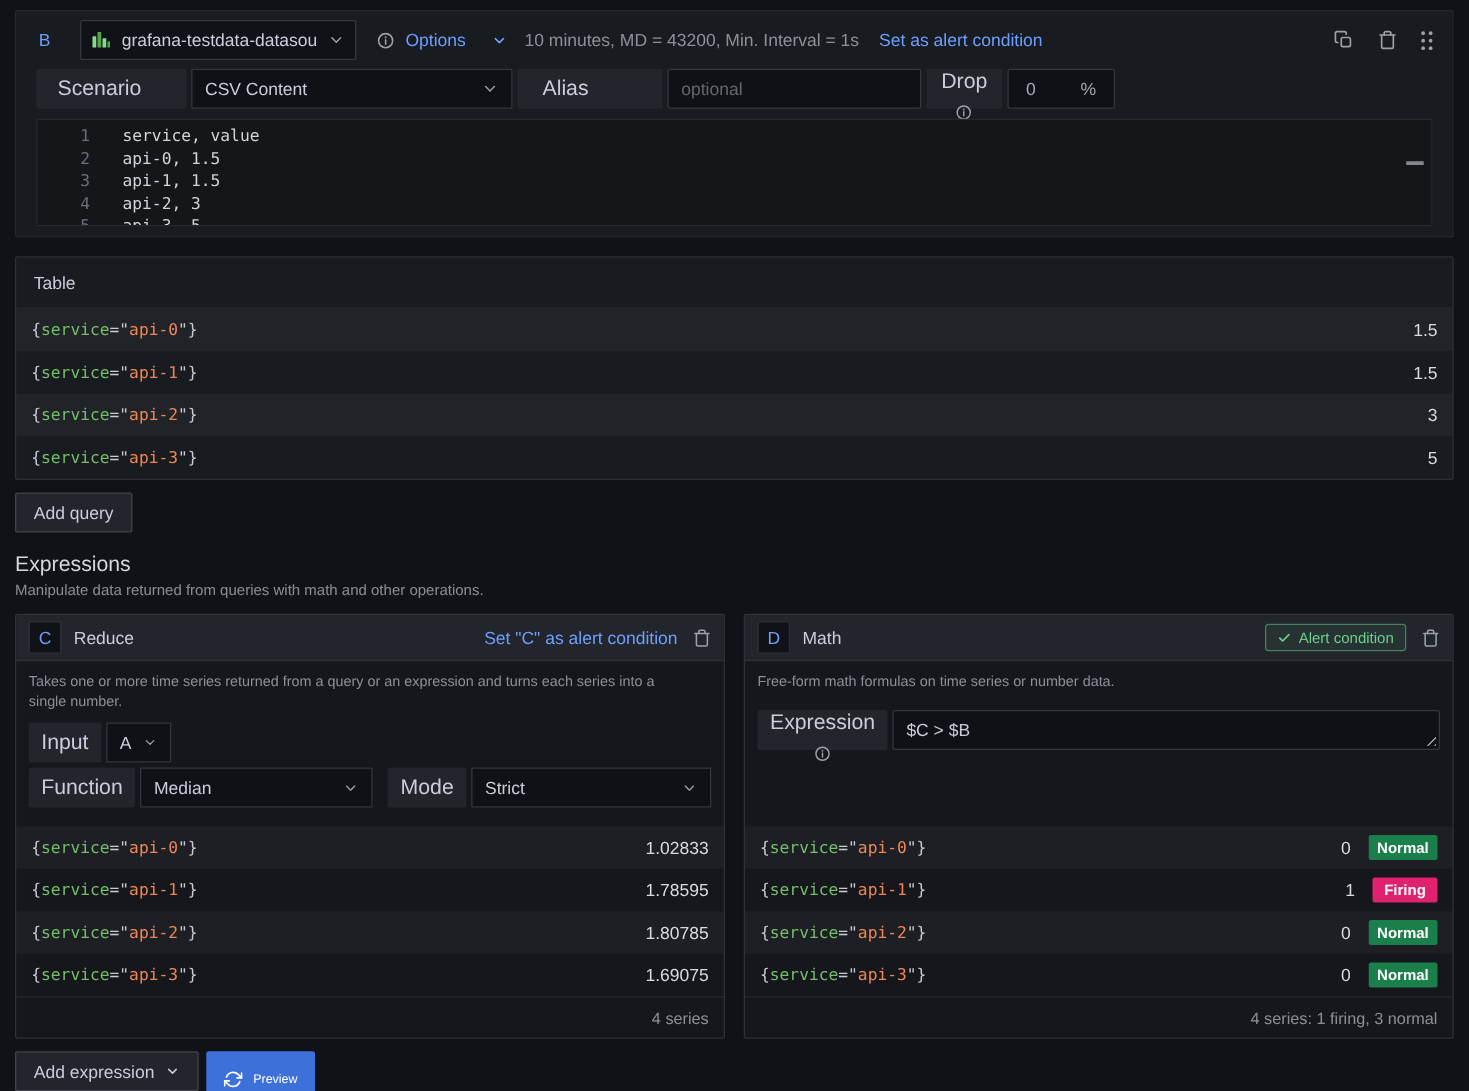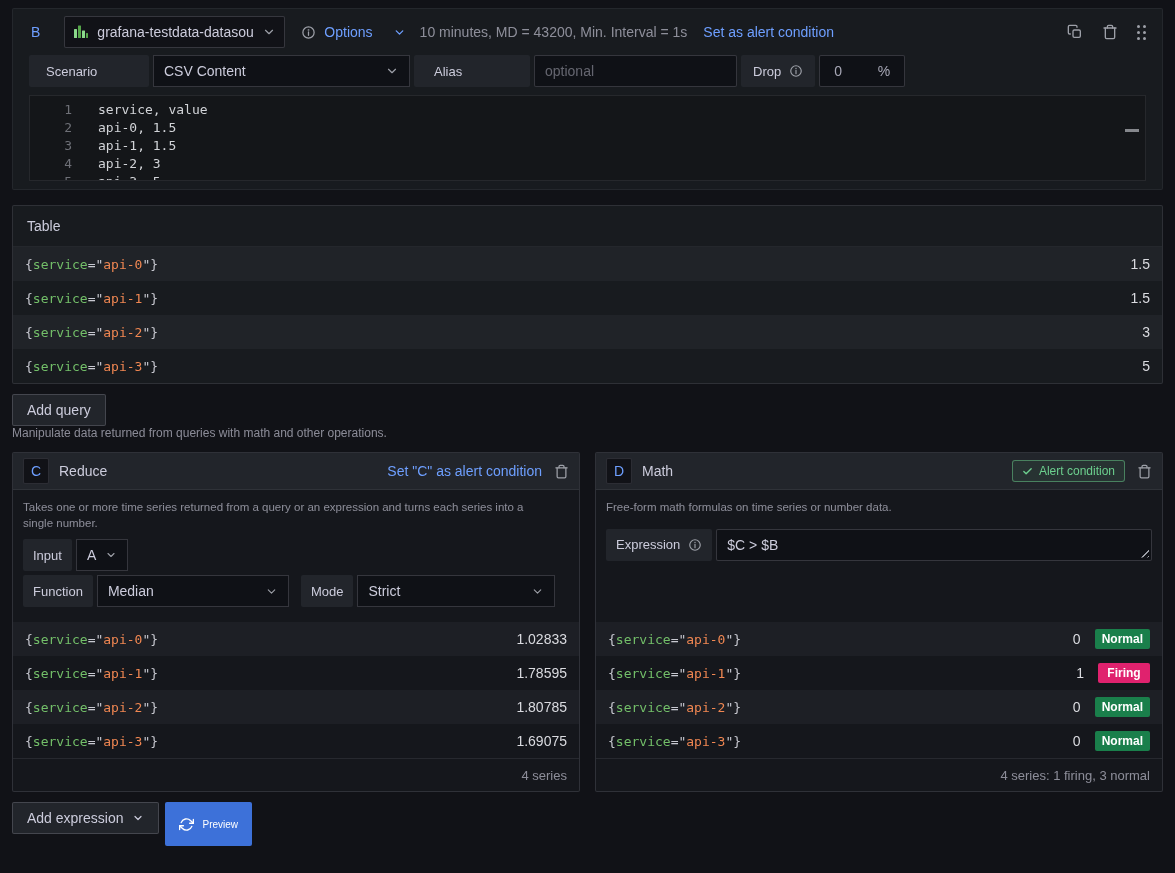--- a/index.html
+++ b/index.html
@@ -30,24 +30,24 @@
   .ds-name{flex:1;white-space:nowrap;overflow:hidden;}
   .q-header .info{margin:0 8px 0 16px;}
   .link{color:var(--accent-blue);text-decoration:none;cursor:pointer;}
   .options-toggle{display:flex;align-items:center;gap:20px;}
   .meta{color:rgba(204,204,220,0.65);margin:0 16px 0 14px;white-space:nowrap;}
   .header-actions{margin-left:auto;display:flex;align-items:center;gap:19px;}
   .grip{display:grid;grid-template-columns:repeat(2,3px);grid-gap:3px;cursor:grab;}
   .grip i{width:3px;height:3px;border-radius:50%;background:#9DA0A8;}
 
   .q-options-row{display:flex;gap:4px;height:32px;margin-bottom:8px;}
-  .inline-label{background:#22252B;border-radius:2px;display:flex;align-items:center;font-size:13px;font-weight:500;padding:0 8px;color:#CCCCDC;white-space:nowrap;}
+  .inline-label{background:#22252B;border-radius:2px;display:flex;align-items:center;font-size:17px;font-weight:500;padding:0 8px;color:#CCCCDC;white-space:nowrap;}
   .lbl-scenario{width:120px;padding-left:17px;}
   .lbl-alias{width:116px;padding-left:20px;}
-  .lbl-drop{padding:0 12px;gap:8px;}
+  .lbl-drop{padding:0 12px;gap:8px;flex-direction:column;}
   .select{background:#0F1116;border:1px solid rgba(204,204,220,0.2);border-radius:0;display:flex;align-items:center;justify-content:space-between;padding:0 10px;cursor:pointer;}
   .sel-scenario{width:257px;}
   .text-input{width:203px;background:#0F1116;border:1px solid rgba(204,204,220,0.2);border-radius:2px;color:#CCCCDC;font-size:14px;padding:0 10px;font-family:inherit;outline:none;}
   .text-input::placeholder{color:rgba(204,204,220,0.45);}
   .number-box{width:86px;background:#0F1116;border:1px solid rgba(204,204,220,0.2);border-radius:2px;display:flex;align-items:center;justify-content:space-between;padding:0 14px;color:rgba(204,204,220,0.8);cursor:text;}
 
   .code-editor{position:relative;height:86px;background:#141619;border:1px solid rgba(204,204,220,0.1);overflow:hidden;padding-top:5px;font-family:"DejaVu Sans Mono","Liberation Mono",monospace;font-size:13px;line-height:18px;cursor:text;}
   .code-line{display:flex;height:18px;}
   .ln{width:42px;text-align:right;color:#6E7077;}
   .code-text{margin-left:26px;color:#D2D4D8;white-space:pre;}
@@ -253,20 +253,21 @@
     <span class="lbl"><span class="p">{</span><span class="lname">service</span><span class="p">="</span><span class="lval">api-3</span><span class="p">"}</span></span>
     <span class="res">5</span>
 
   </div>
 </div>
   </section>
 
   <button class="btn-secondary">Add query</button>
 
   
+  <h2 class="exp-heading">Expressions</h2>
   <p class="exp-sub">Manipulate data returned from queries with math and other operations.</p>
 
   <div class="exp-row">
 
     <section class="exp-card">
       <div class="exp-header">
         <span class="exp-letter">C</span>
         <span class="exp-title">Reduce</span>
         <div class="exp-header-right">
           <a class="link">Set "C" as alert condition</a>

